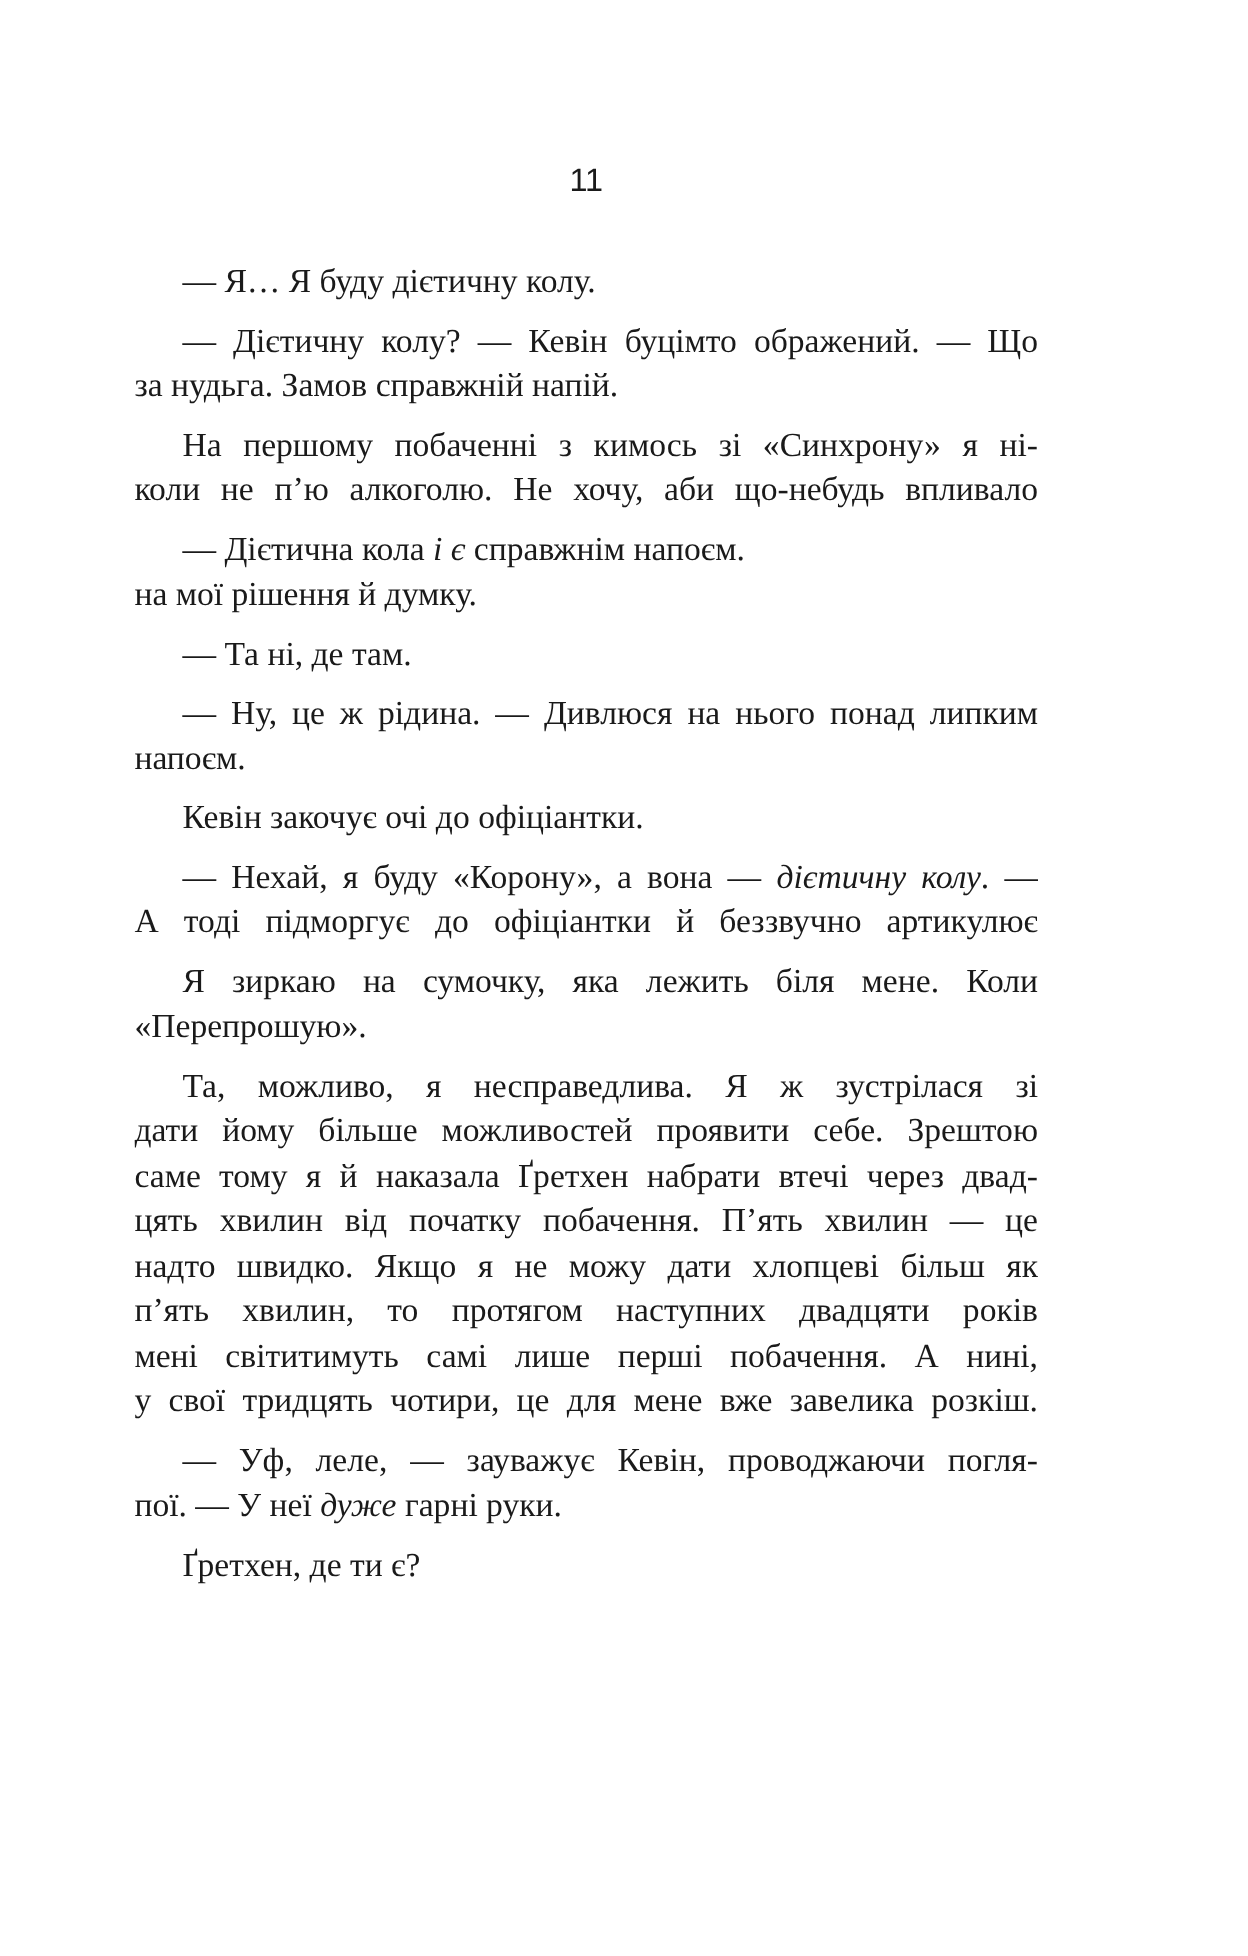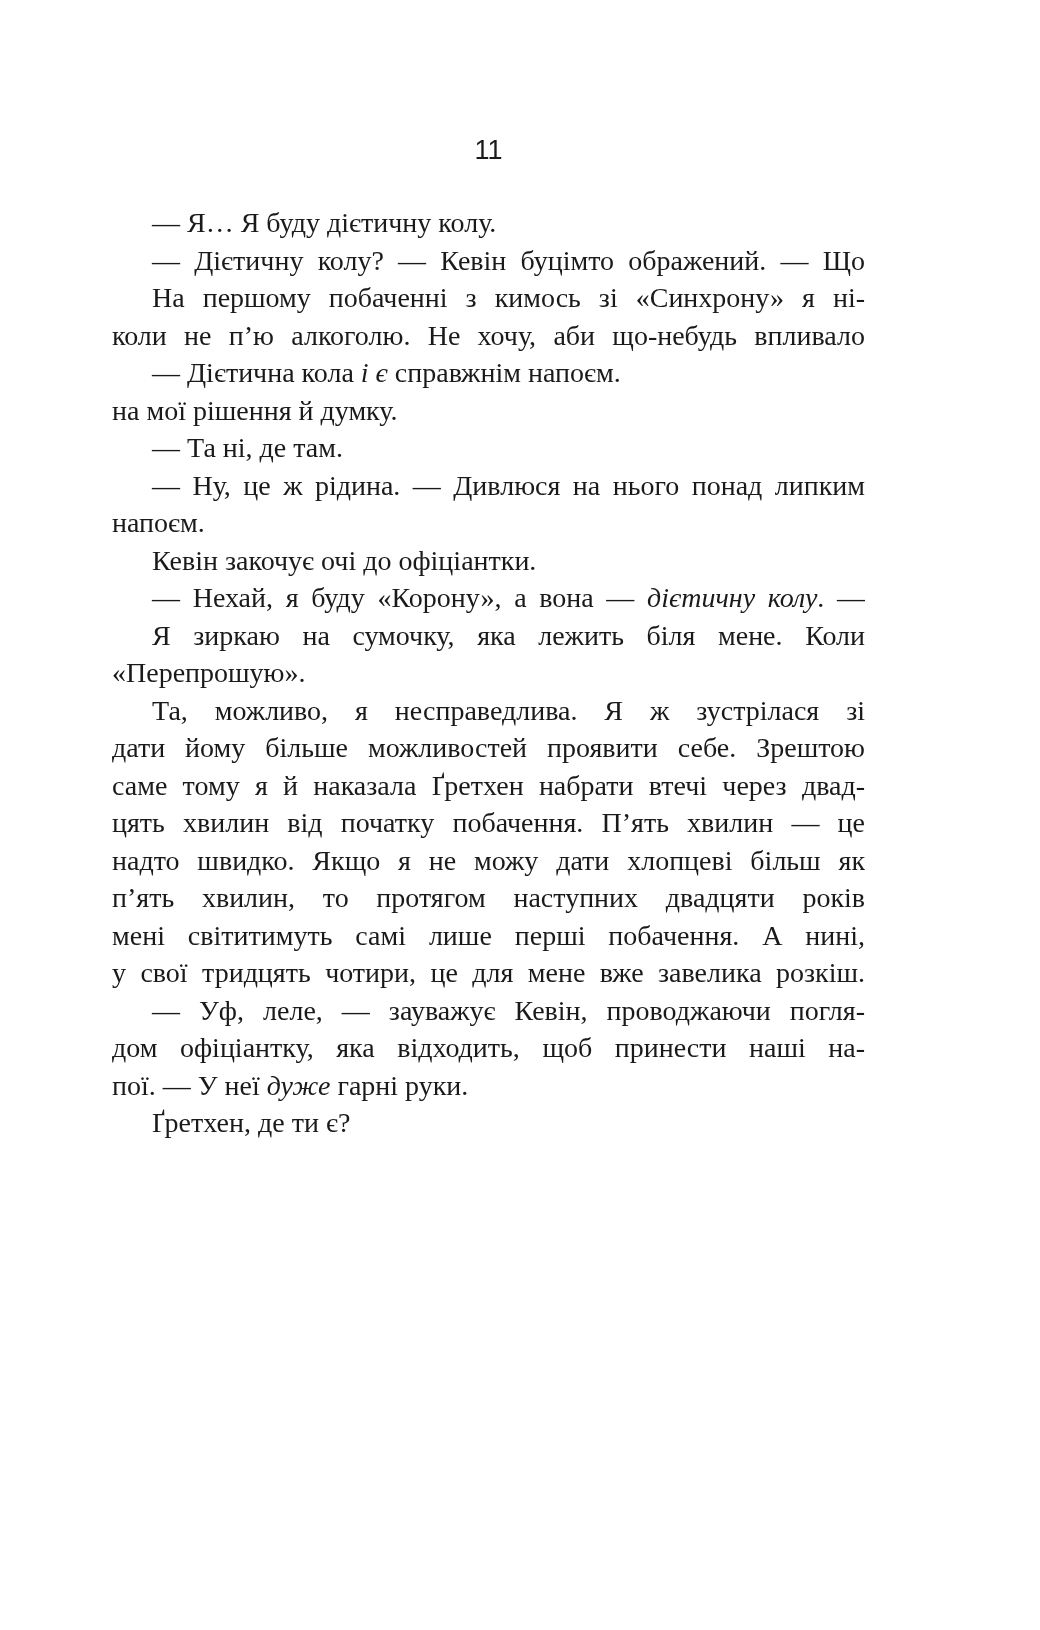--- a/index.html
+++ b/index.html
@@ -40,56 +40,58 @@
   }
   .line {
     height: 37.5px;
     line-height: 37.5px;
     text-align: justify;
     text-align-last: justify;
     overflow: hidden;
   }
   .line.first {
     text-indent: 40px;
+    margin-top: 12px;
   }
   .line.last {
     text-align-last: left;
   }
   .line.last.force-justify {
     text-align-last: justify;
   }
   .em {
     font-style: italic;
   }
 </style>
 </head>
 <body>
 
 <div class="book-page">
   <div class="folio">11</div>
   <div class="text-block">
       <div class="line first last"><span>— Я… Я буду дієтичну колу.</span></div>
       <div class="line first"><span>— Дієтичну колу? — Кевін буцімто ображений. — Що</span></div>
+      <div class="line last"><span>за нудьга. Замов справжній напій.</span></div>
       <div class="line first"><span>На першому побаченні з кимось зі «Синхрону» я ні-</span></div>
       <div class="line"><span>коли не п’ю алкоголю. Не хочу, аби що-небудь впливало</span></div>
       <div class="line first last"><span>— Дієтична кола </span><span class="em">і є</span><span> справжнім напоєм.</span></div>
       <div class="line last"><span>на мої рішення й думку.</span></div>
       <div class="line first last"><span>— Та ні, де там.</span></div>
       <div class="line first"><span>— Ну, це ж рідина. — Дивлюся на нього понад липким</span></div>
       <div class="line last"><span>напоєм.</span></div>
       <div class="line first last"><span>Кевін закочує очі до офіціантки.</span></div>
       <div class="line first"><span>— Нехай, я буду «Корону», а вона — </span><span class="em">дієтичну колу</span><span>. —</span></div>
+      <div class="line"><span>А тоді підморгує до офіціантки й беззвучно артикулює</span></div>
       <div class="line first"><span>Я зиркаю на сумочку, яка лежить біля мене. Коли</span></div>
       <div class="line last"><span>«Перепрошую».</span></div>
       <div class="line first"><span>Та, можливо, я несправедлива. Я ж зустрілася зі</span></div>
       <div class="line"><span>дати йому більше можливостей проявити себе. Зрештою</span></div>
       <div class="line"><span>саме тому я й наказала Ґретхен набрати втечі через двад-</span></div>
       <div class="line"><span>цять хвилин від початку побачення. П’ять хвилин — це</span></div>
       <div class="line"><span>надто швидко. Якщо я не можу дати хлопцеві більш як</span></div>
       <div class="line"><span>п’ять хвилин, то протягом наступних двадцяти років</span></div>
       <div class="line"><span>мені світитимуть самі лише перші побачення. А нині,</span></div>
       <div class="line last force-justify"><span>у свої тридцять чотири, це для мене вже завелика розкіш.</span></div>
       <div class="line first"><span>— Уф, леле, — зауважує Кевін, проводжаючи погля-</span></div>
-      <div class="line"><span>дом офіціантку, яка відходить, щоб принести наші на-</span></div>
       <div class="line last"><span>пої. — У неї </span><span class="em">дуже</span><span> гарні руки.</span></div>
       <div class="line first last"><span>Ґретхен, де ти є?</span></div>
     </div>
 </div>
 
 </body></html>

